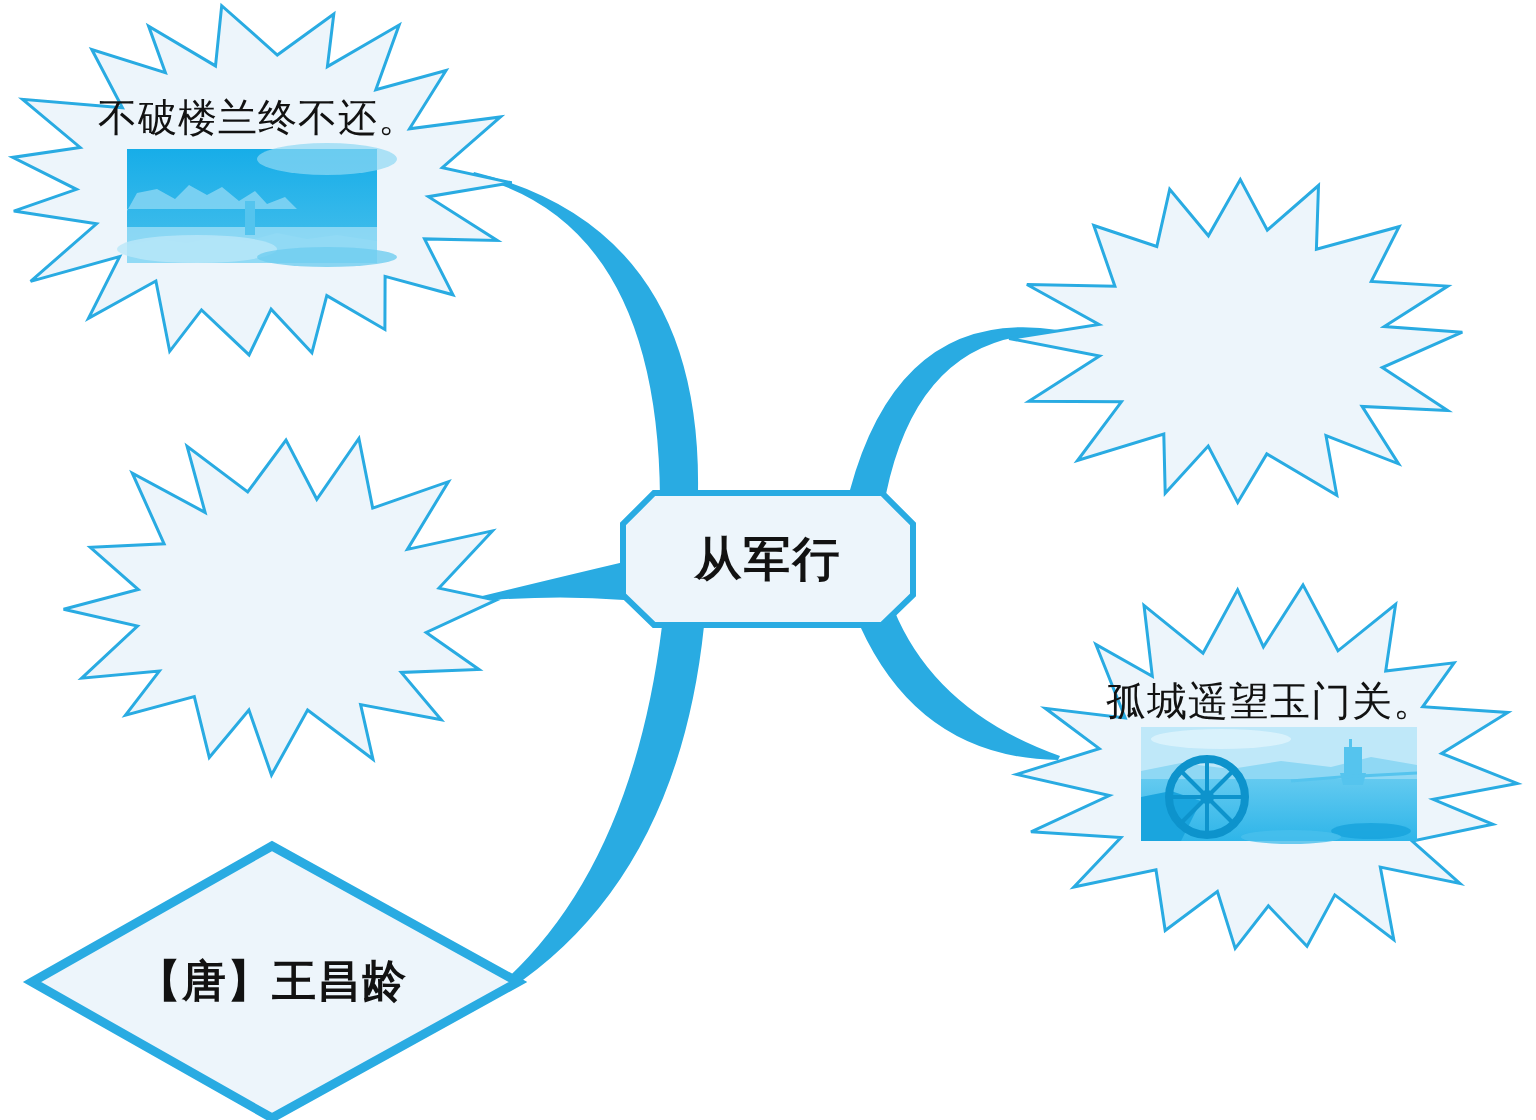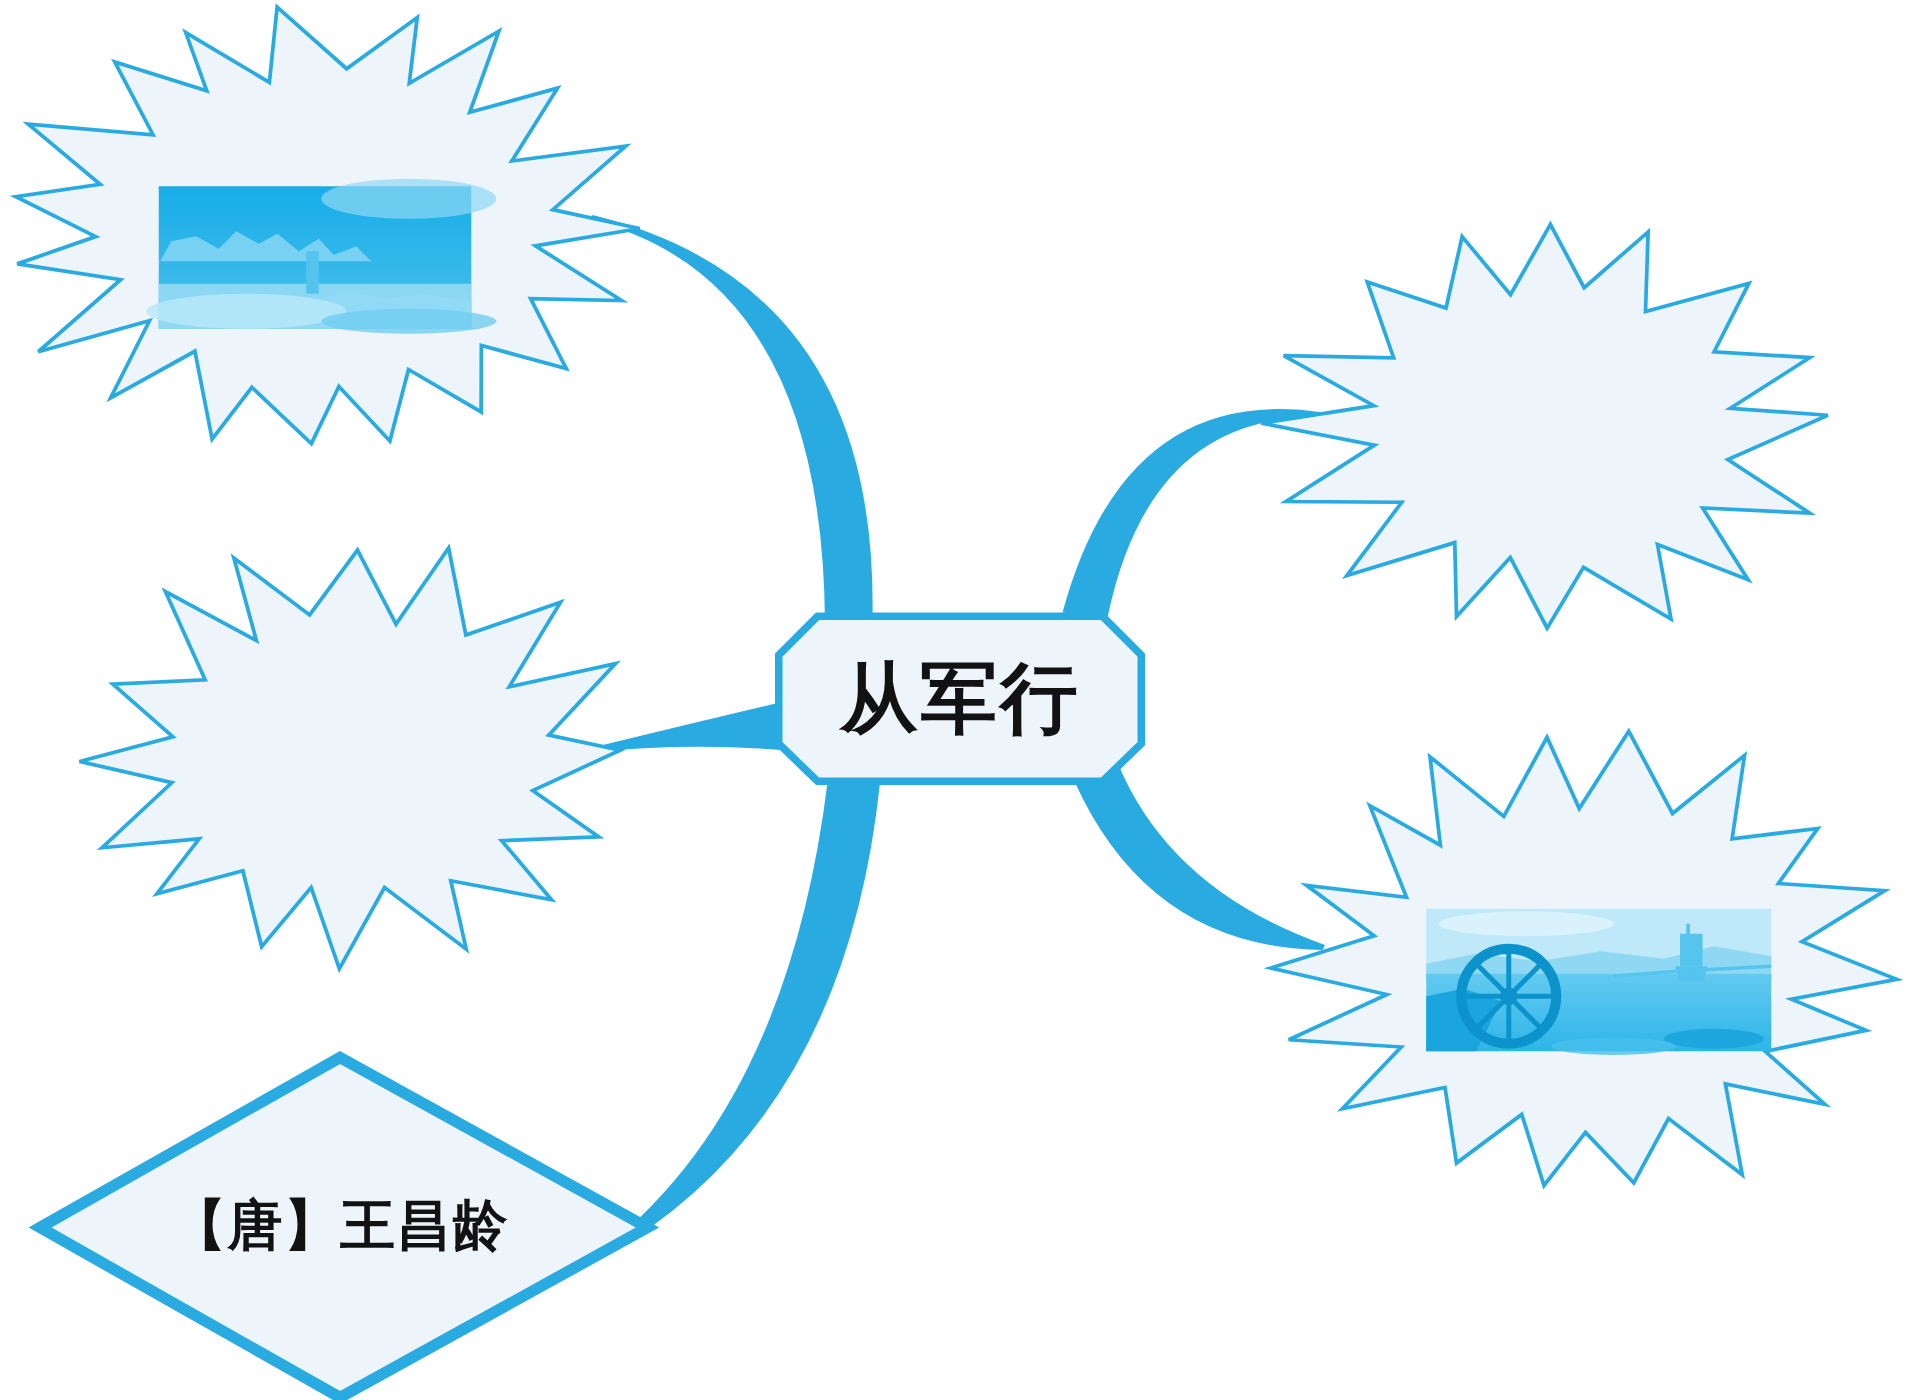--- a/index.html
+++ b/index.html
@@ -30,21 +30,21 @@
     white-space:nowrap;
   }
   .poem{
     font-family:"DejaVu Serif","Liberation Serif",serif;
     font-size:39px;
     letter-spacing:1px;
   }
   .title-text{
     font-family:"DejaVu Sans","Liberation Sans",sans-serif;
     font-weight:bold;
-    font-size:62px;
+    font-size:47px;
     letter-spacing:2px;
   }
   .author-text{
     font-family:Liberation Sans, sans-serif;
     font-weight:bold;
     font-size:44px;
     letter-spacing:1px;
   }
   .center-box{
     position:absolute;left:622px;top:492px;width:292px;height:134px;
@@ -60,20 +60,21 @@
     <path class="fill-accent" d="M 472,176 Q 658,222 660,498 L 698,492 Q 702,228 474,172 Z"></path>
     <path class="fill-accent" d="M 466,600 Q 556,578 624,562 L 624,600 Q 552,594 468,602 Z"></path>
     <path class="fill-accent" d="M 482,1000 Q 630,884 662,626 L 704,626 Q 676,894 486,1004 Z"></path>
     <path class="fill-accent" d="M 1058,334 Q 920,330 886,494 L 850,490 Q 900,306 1058,330 Z"></path>
     <path class="fill-accent" d="M 1058,760 Q 920,758 860,626 L 894,610 Q 936,712 1060,756 Z"></path>
   </svg>
 
   <svg style="left:-6px;top:-8px" width="528" height="386" viewBox="0 0 528 386">
     <polygon class="shape" stroke-width="3" points="517.7,190.8 434.4,204.7 503.2,248.4 430.5,246.9 459.0,302.8 391.1,284.4 390.9,337.5 332.8,303.6 317.9,360.8 277.1,317.2 255.1,362.9 207.5,317.9 175.7,359.3 161.9,289.0 94.5,326.3 125.6,264.6 36.6,289.4 102.5,231.8 19.8,219.1 82.5,197.3 18.7,165.4 86.1,155.4 28.6,107.3 128.4,115.8 97.8,57.5 171.4,80.7 154.6,34.1 221.5,73.9 227.7,13.7 283.3,63.0 339.8,22.0 333.4,74.6 405.1,33.0 381.8,97.8 452.0,78.5 415.5,136.8 506.5,124.9 448.3,175.7"></polygon>
   </svg>
+  <div class="node-text poem" style="left:36px;top:96px;width:444px;">不破楼兰终不还。</div>
   <svg style="left:127px;top:149px" width="250" height="114" viewBox="0 0 250 114">
     <defs>
       <linearGradient id="sky1" x1="0" y1="0" x2="0" y2="1">
         <stop offset="0" stop-color="#17adе8"></stop>
         <stop offset="0" stop-color="#17ade8"></stop>
         <stop offset="1" stop-color="#49c0ec"></stop>
       </linearGradient>
     </defs>
     <rect x="0" y="0" width="250" height="114" fill="url(#sky1)"></rect>
     <ellipse cx="200" cy="10" rx="70" ry="16" fill="#8ed8f4" opacity="0.7"></ellipse>
@@ -100,20 +101,21 @@
     <span class="title-text" style="color:var(--text-color);">从军行</span>
   </div>
 
   <svg style="left:1012px;top:174px" width="460" height="340" viewBox="0 0 460 340">
     <polygon class="shape" stroke-width="3" points="-2.9,164.5 87.0,150.5 14.9,110.5 102.9,112.2 81.8,51.5 144.8,72.5 157.7,15.3 196.4,61.8 228.3,5.5 255.3,56.2 306.5,11.5 304.4,75.2 387.1,52.7 359.3,107.4 435.8,112.1 372.3,152.6 450.3,158.2 370.3,193.6 435.6,236.4 350.1,232.4 386.5,289.8 314.0,261.6 324.8,321.2 254.8,279.9 225.7,328.5 196.2,272.0 153.2,319.2 151.8,260.1 65.5,286.5 109.4,227.8 16.9,227.2 87.5,182.1"></polygon>
   </svg>
 
   <svg style="left:1020px;top:580px" width="500" height="384" viewBox="0 0 500 384">
     <polygon class="shape" stroke-width="3" points="-3.4,194.4 79.3,168.6 25.3,128.3 105.2,137.9 75.9,64.5 132.3,96.2 124.0,25.4 183.0,73.1 217.6,9.8 243.4,66.9 283.0,4.9 318.0,70.8 375.6,24.3 365.7,91.0 434.1,82.8 402.7,126.8 487.8,132.5 421.6,173.4 497.3,203.4 413.2,219.4 472.8,244.3 392.2,261.1 439.9,303.5 360.3,287.1 373.8,359.8 314.8,314.9 287.0,366.3 248.4,325.9 215.2,368.4 197.4,311.5 145.2,350.5 136.0,289.9 53.9,307.0 100.9,257.6 11.0,251.8 89.4,215.6"></polygon>
   </svg>
+  <div class="node-text poem" style="left:1062px;top:678px;width:416px;font-size:40px;">孤城遥望玉门关。</div>
   <svg style="left:1141px;top:727px" width="276" height="114" viewBox="0 0 276 114">
     <defs>
       <linearGradient id="gnd2" x1="0" y1="0" x2="0" y2="1">
         <stop offset="0" stop-color="#63caf0"></stop>
         <stop offset="1" stop-color="#2eb5e9"></stop>
       </linearGradient>
     </defs>
     <rect x="0" y="0" width="276" height="44" fill="#bfe8f9"></rect>
     <ellipse cx="80" cy="12" rx="70" ry="10" fill="#e0f4fc" opacity="0.8"></ellipse>
     <polygon fill="#8fd8f4" points="0,44 40,36 90,42 140,34 190,40 230,30 276,38 276,58 0,58"></polygon>

